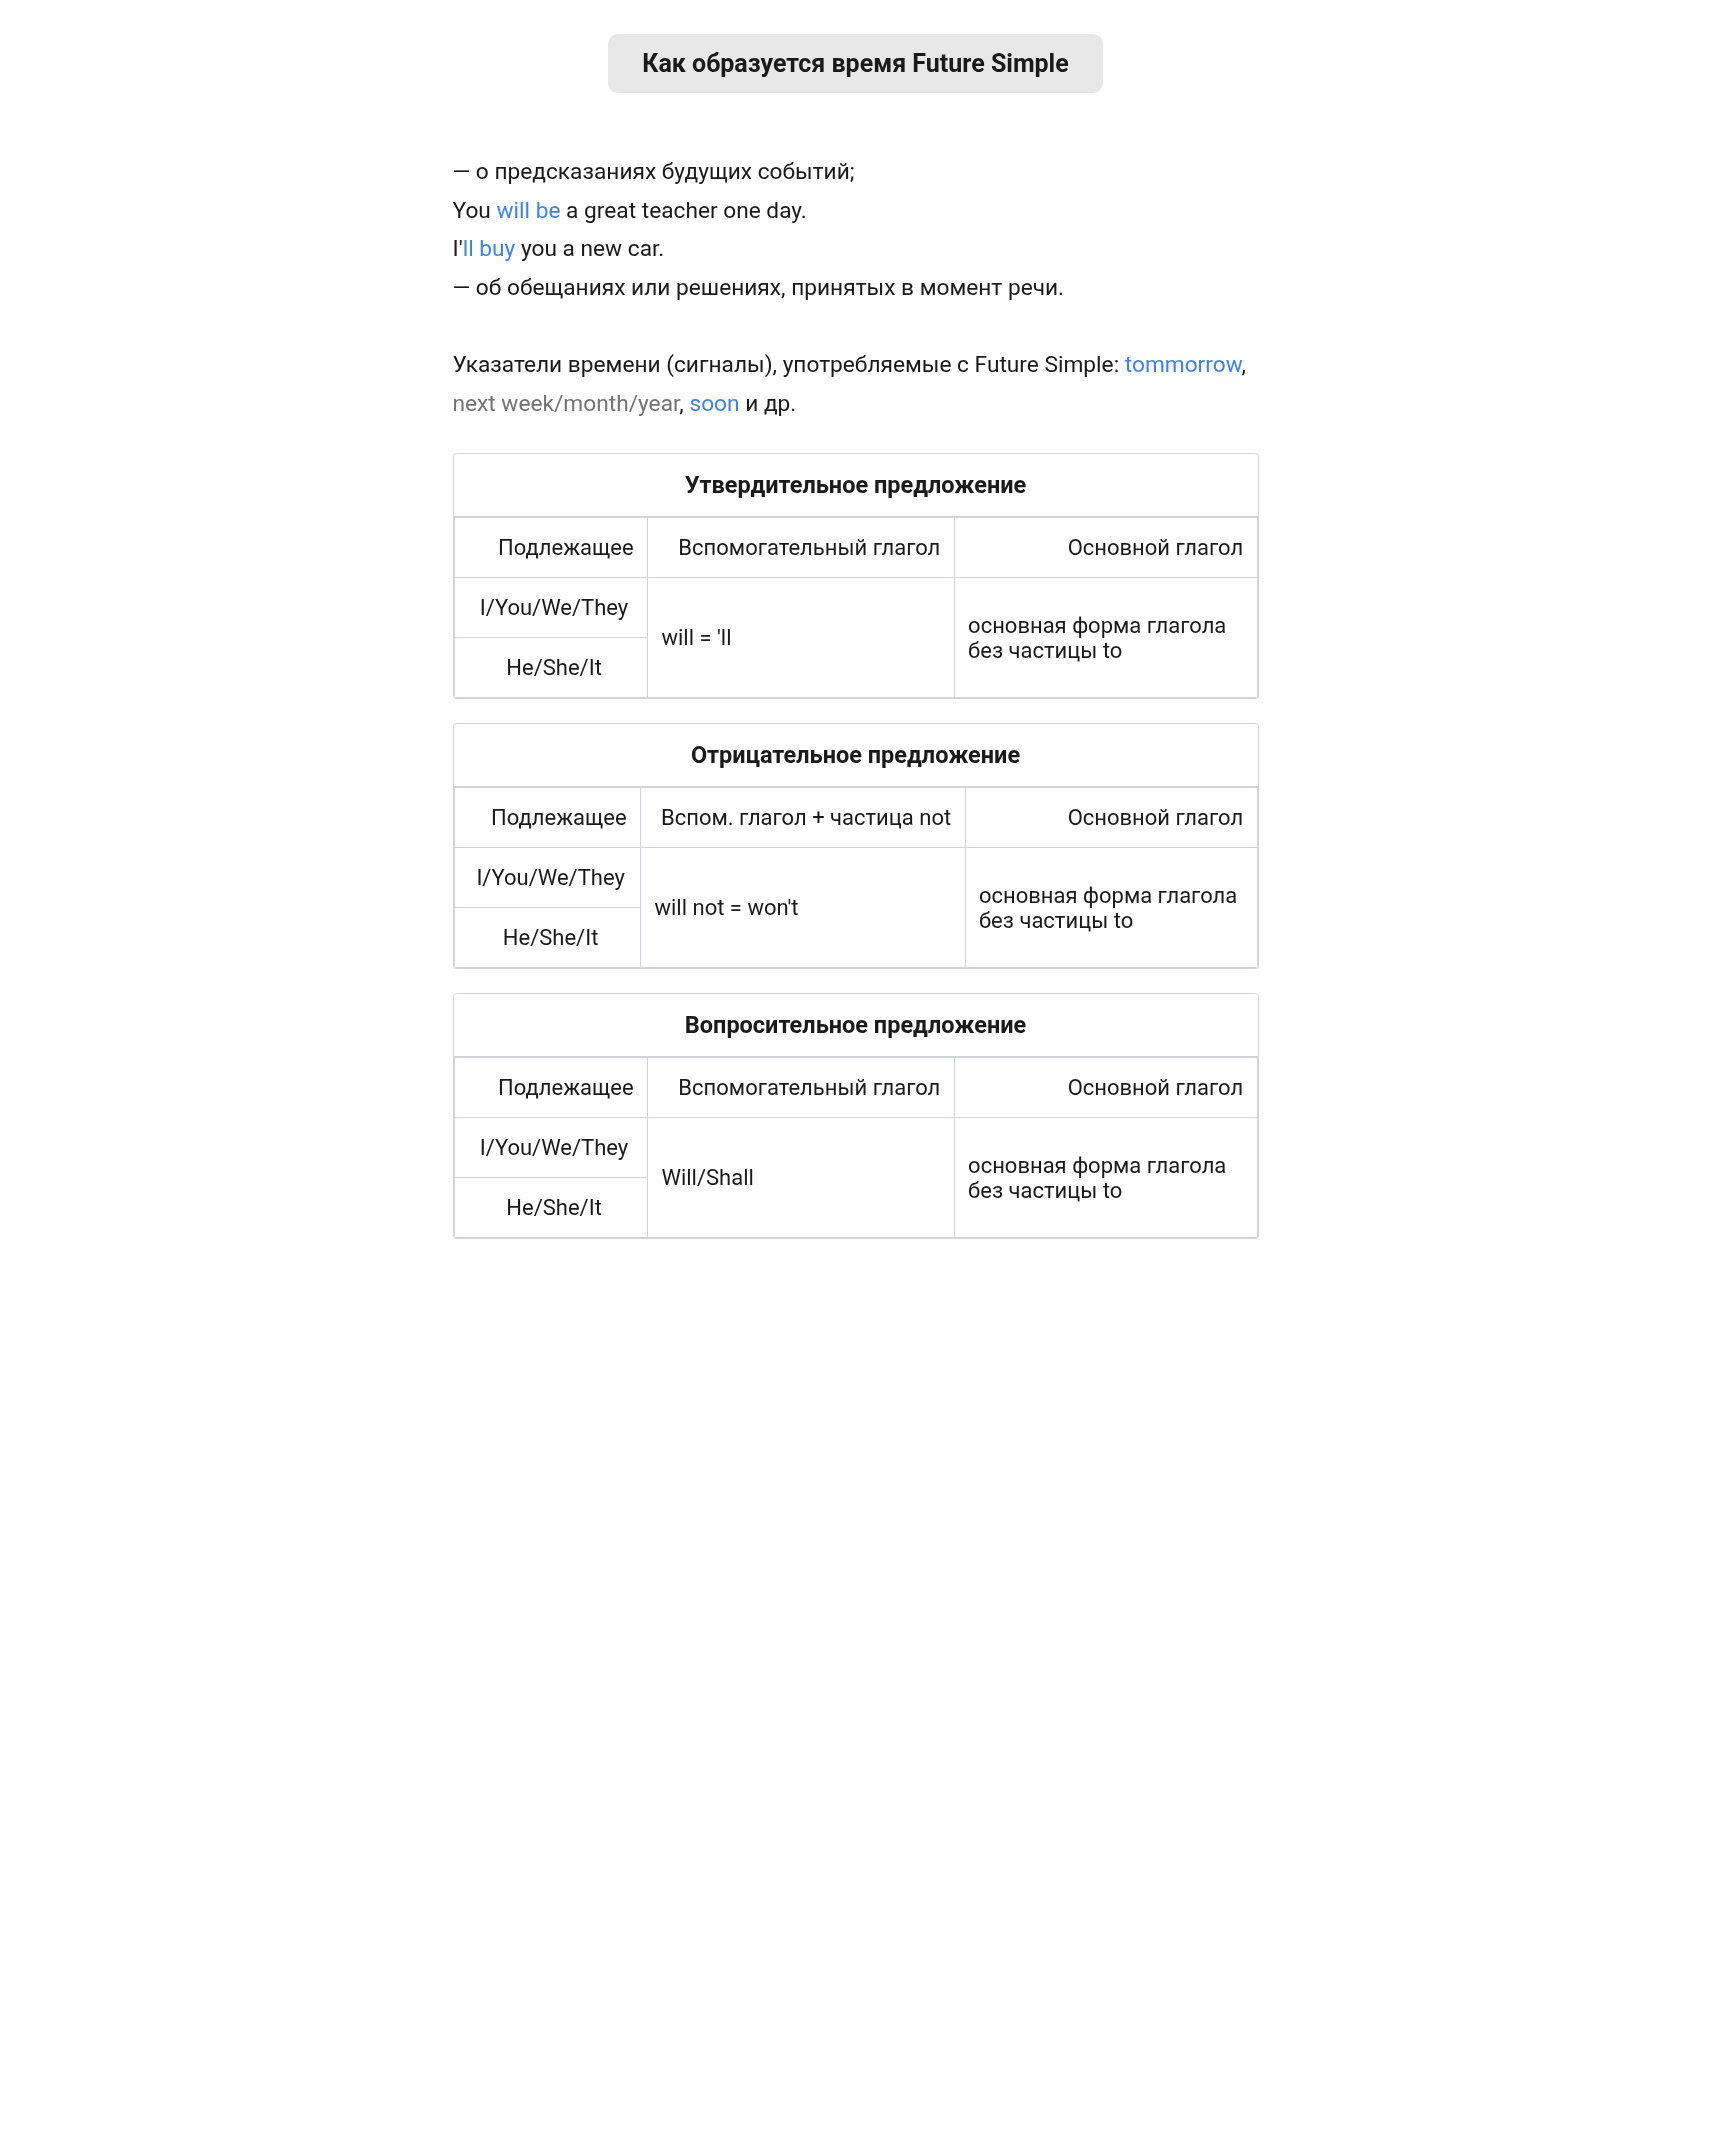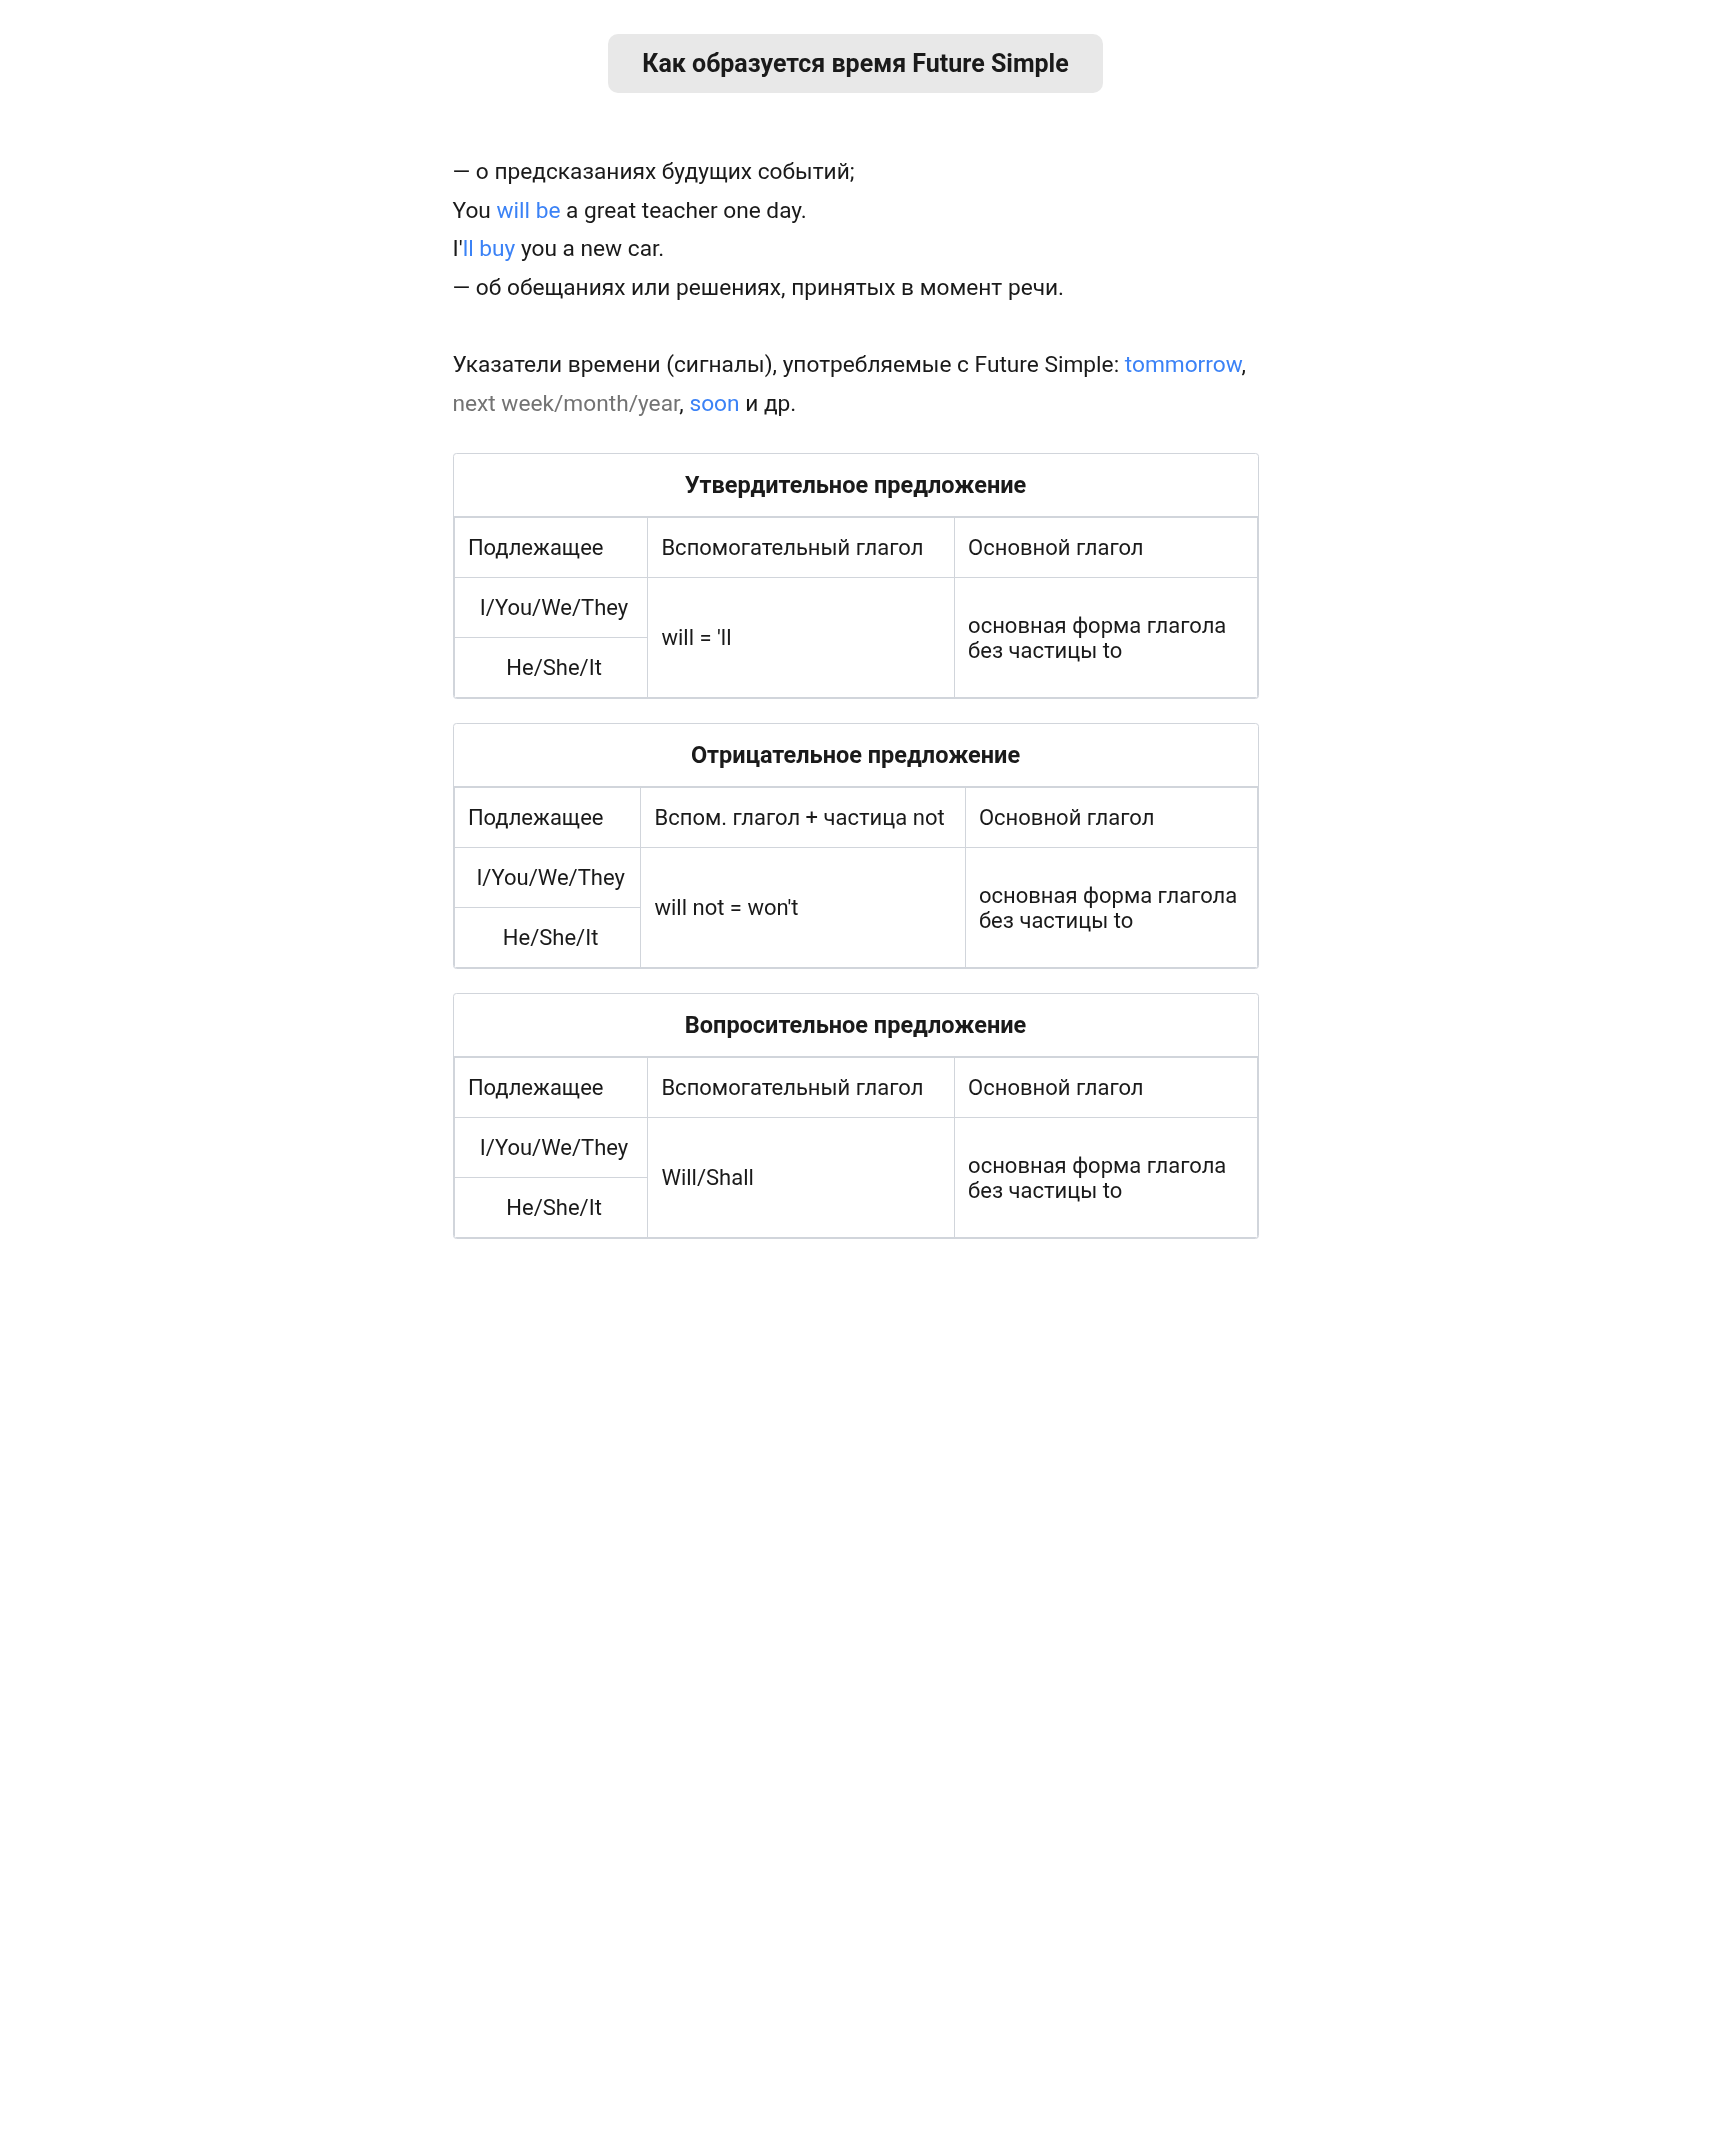--- a/index.html
+++ b/index.html
@@ -70,21 +70,21 @@
     }
 
     table {
       width: 100%;
       border-collapse: collapse;
     }
 
     th {
       border: 0.8px solid #d1d5db;
       padding: 17px 13.4px;
-      text-align: left;
+      text-align: right;
       font-weight: 400;
       font-size: 22px;
       background: #fff;
     }
 
     td {
       border: 0.8px solid #d1d5db;
       padding: 17px 13.4px;
       text-align: left;
       font-size: 22px;

